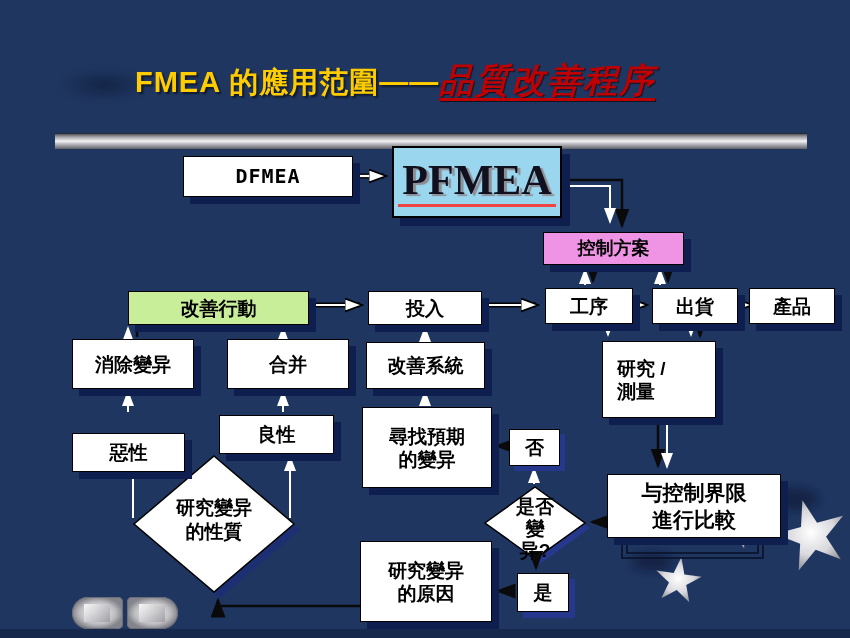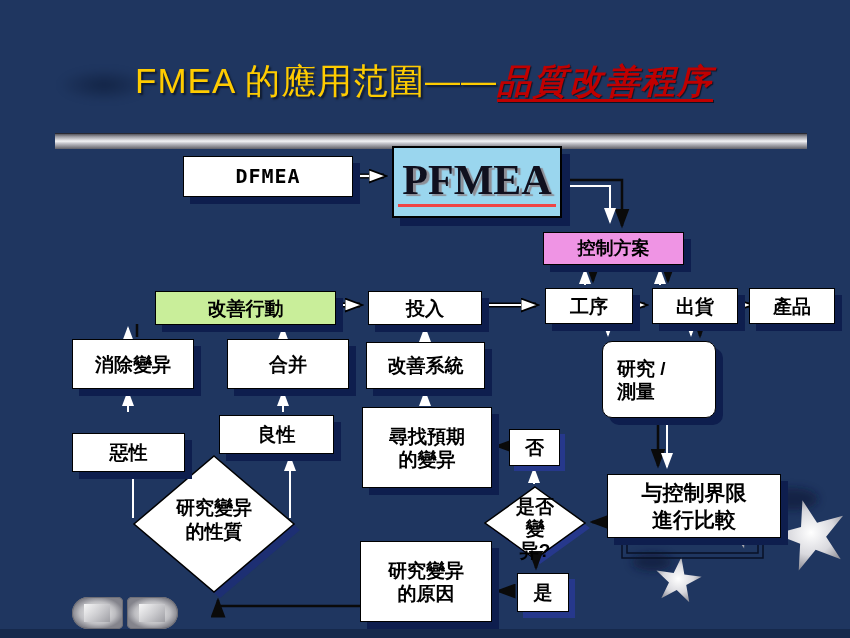--- a/index.html
+++ b/index.html
@@ -9,21 +9,21 @@
   }
   html,body{margin:0;padding:0;background:#000;}
   .slide{
     position:relative;width:850px;height:638px;overflow:hidden;
     background:var(--background);
     font-family:"Liberation Sans","DejaVu Sans",sans-serif;
   }
   
   .title-row{position:absolute;left:135px;top:58px;white-space:nowrap;}
   .title-main{
-    color:var(--title-yellow);font-size:35px;font-weight:normal;letter-spacing:1px;
+    color:var(--title-yellow);font-size:29px;font-weight:bold;letter-spacing:1px;
     text-shadow:2px 2px 2px rgba(0,0,0,.55);
   }
   .title-highlight{
     color:var(--title-red);font-size:34px;font-weight:bold;font-style:italic;
     font-family:"Liberation Serif","DejaVu Serif",serif;
     text-decoration:underline;text-decoration-thickness:3px;text-underline-offset:6px;
     text-shadow:1px 1px 1px rgba(0,0,0,.6);letter-spacing:2px;text-align:right;
   }
   .title-smudge{position:absolute;left:58px;top:68px;width:92px;height:34px;border-radius:50%;
     background:radial-gradient(closest-side,#0a1732,rgba(10,23,50,0));opacity:.55;filter:blur(3px);}
@@ -42,29 +42,29 @@
   }
   
   #n-dfmea{left:183px;top:156px;width:168px;height:39px;font-family:"DejaVu Sans Mono","Liberation Mono",monospace;font-size:20px;font-weight:bold;letter-spacing:1px;}
   #n-pfmea{left:392px;top:146px;width:166px;height:68px;background:var(--pfmea-fill);border:2px solid #000;box-shadow:8px 8px 0 var(--shadow-navy);}
   .pfmea-text{
     font-family:"Liberation Serif","DejaVu Serif",serif;font-size:42px;font-weight:bold;color:#10101e;
     border-bottom:3px solid #ef4444;padding:0 4px 2px 4px;line-height:44px;
     text-shadow:3px 2px 1px #8d8d95;
   }
   #n-control{left:543px;top:232px;width:139px;height:31px;background:var(--control-fill);font-size:18px;}
-  #n-action{left:128px;top:291px;width:179px;height:32px;background:var(--action-fill);margin-left:27px;}
+  #n-action{left:128px;top:291px;width:179px;height:32px;background:var(--action-fill);}
   #n-input{left:368px;top:291px;width:112px;height:32px;}
   #n-process{left:545px;top:288px;width:86px;height:34px;}
   #n-ship{left:652px;top:288px;width:84px;height:34px;}
   #n-product{left:749px;top:288px;width:84px;height:34px;}
   #n-eliminate{left:72px;top:339px;width:120px;height:48px;}
   #n-merge{left:227px;top:339px;width:120px;height:48px;}
   #n-system{left:366px;top:342px;width:117px;height:45px;}
-  #n-study{left:602px;top:341px;width:114px;height:77px;align-items:flex-start;padding-left:14px;box-sizing:border-box;text-align:left;border-radius:10px;}
+  #n-study{left:602px;top:341px;width:114px;height:77px;align-items:flex-start;padding-left:14px;box-sizing:border-box;text-align:left;}
   #n-malignant{left:72px;top:433px;width:111px;height:37px;}
   #n-benign{left:219px;top:415px;width:113px;height:37px;}
   #n-find{left:362px;top:407px;width:128px;height:79px;}
   #n-no{left:509px;top:429px;width:49px;height:35px;box-shadow:5px 5px 0 var(--diamond-shadow);}
   #n-cause{left:360px;top:541px;width:130px;height:79px;}
   #n-yes{left:517px;top:573px;width:50px;height:37px;box-shadow:6px 6px 0 var(--diamond-shadow);}
   #n-compare{left:607px;top:474px;width:172px;height:62px;font-size:21px;line-height:27px;}
   
   .diamond-label{position:absolute;z-index:4;color:#000;font-weight:bold;font-size:19px;line-height:24px;text-align:center;}
   #lbl-nature{left:154px;top:496px;width:120px;}

